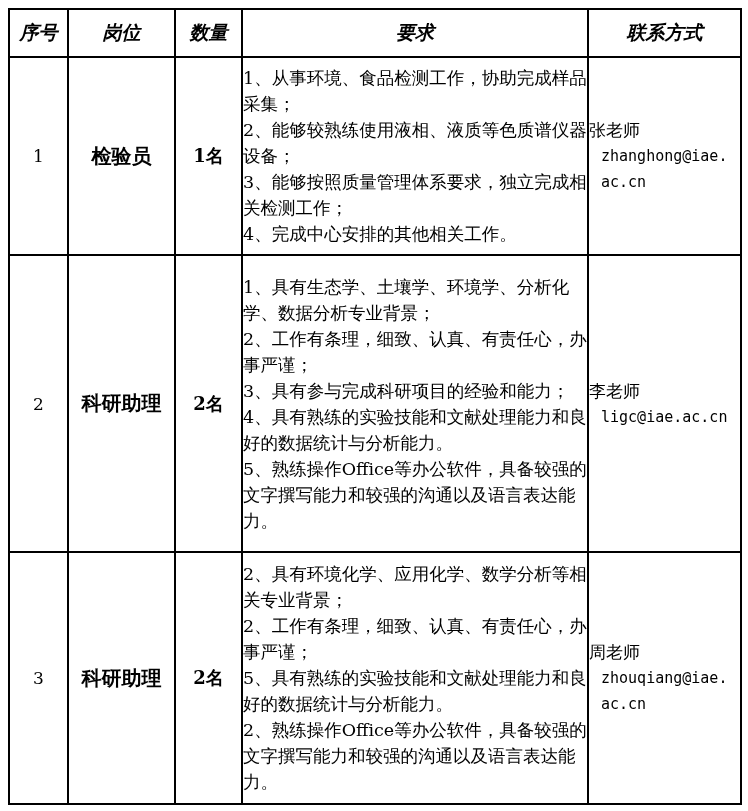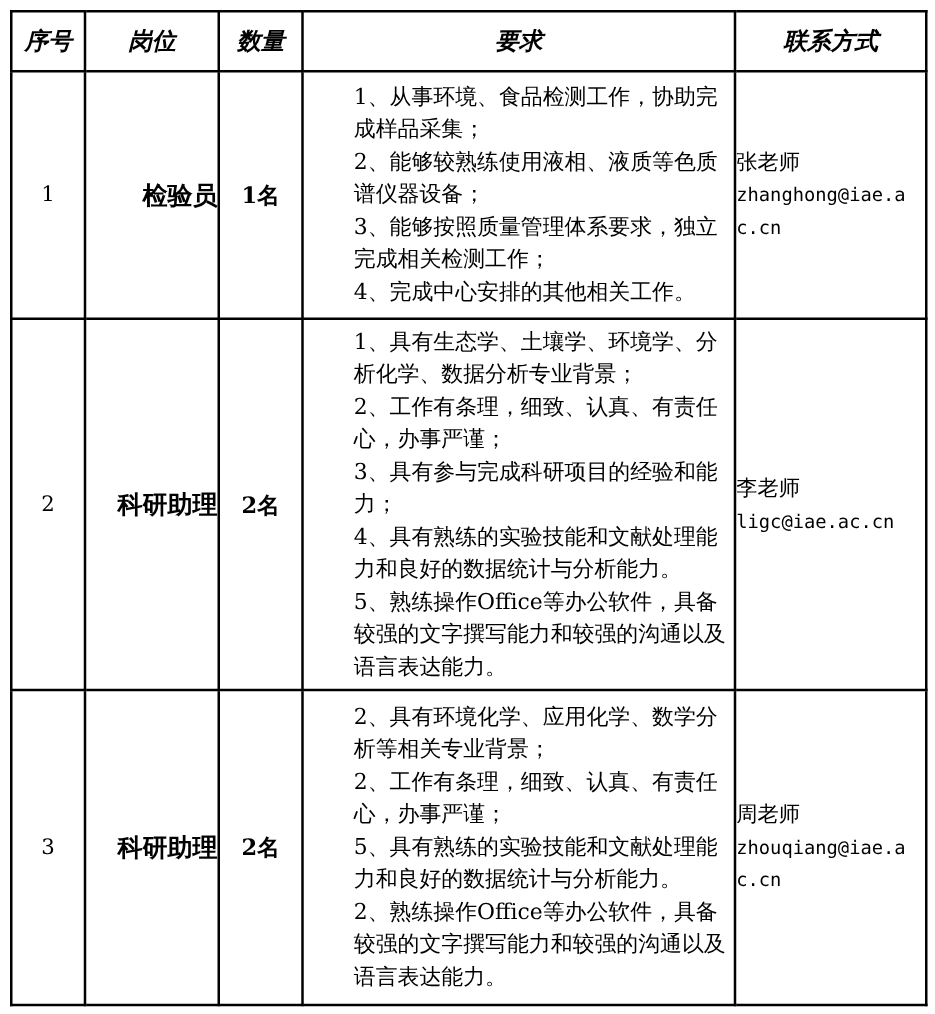--- a/index.html
+++ b/index.html
@@ -23,40 +23,40 @@
     col.c-req { width: 346px; }
     col.c-contact { width: 153px; }
     th {
       height: 46px;
       font-size: 19px;
       font-weight: bold;
       text-align: center;
       font-style: italic;
     }
     td.no { text-align: center; font-size: 17px; }
-    td.pos { text-align: right; font-size: 20px; font-weight: bold; letter-spacing: 0px; }
+    td.pos { text-align: center; font-size: 20px; font-weight: bold; letter-spacing: 0px; }
     td.qty { text-align: center; font-size: 18px; font-weight: bold; margin-top: 14px; }
     td.req {
       font-size: 17.5px;
       line-height: 26px;
       padding: 8px 3px 8px 4px;
       text-align: left;
     }
-    td.req .line { display: block; margin-left: 40px; }
+    td.req .line { display: block; }
     td.contact {
       text-align: left;
       font-size: 17px;
       line-height: 26px;
     }
     td.contact .email {
       font-family: "DejaVu Sans Mono", "Liberation Mono", monospace;
       font-size: 15px;
       word-break: break-all;
       display: block;
-      padding: 0 0;
+      padding: 0 12px;
     }
     td.contact .name { display: block; }
     tr.r1 { height: 198px; }
     tr.r2 { height: 297px; }
     tr.r3 { height: 252px; }
   </style>
 </head>
 <body>
 
 <table class="jobs">

